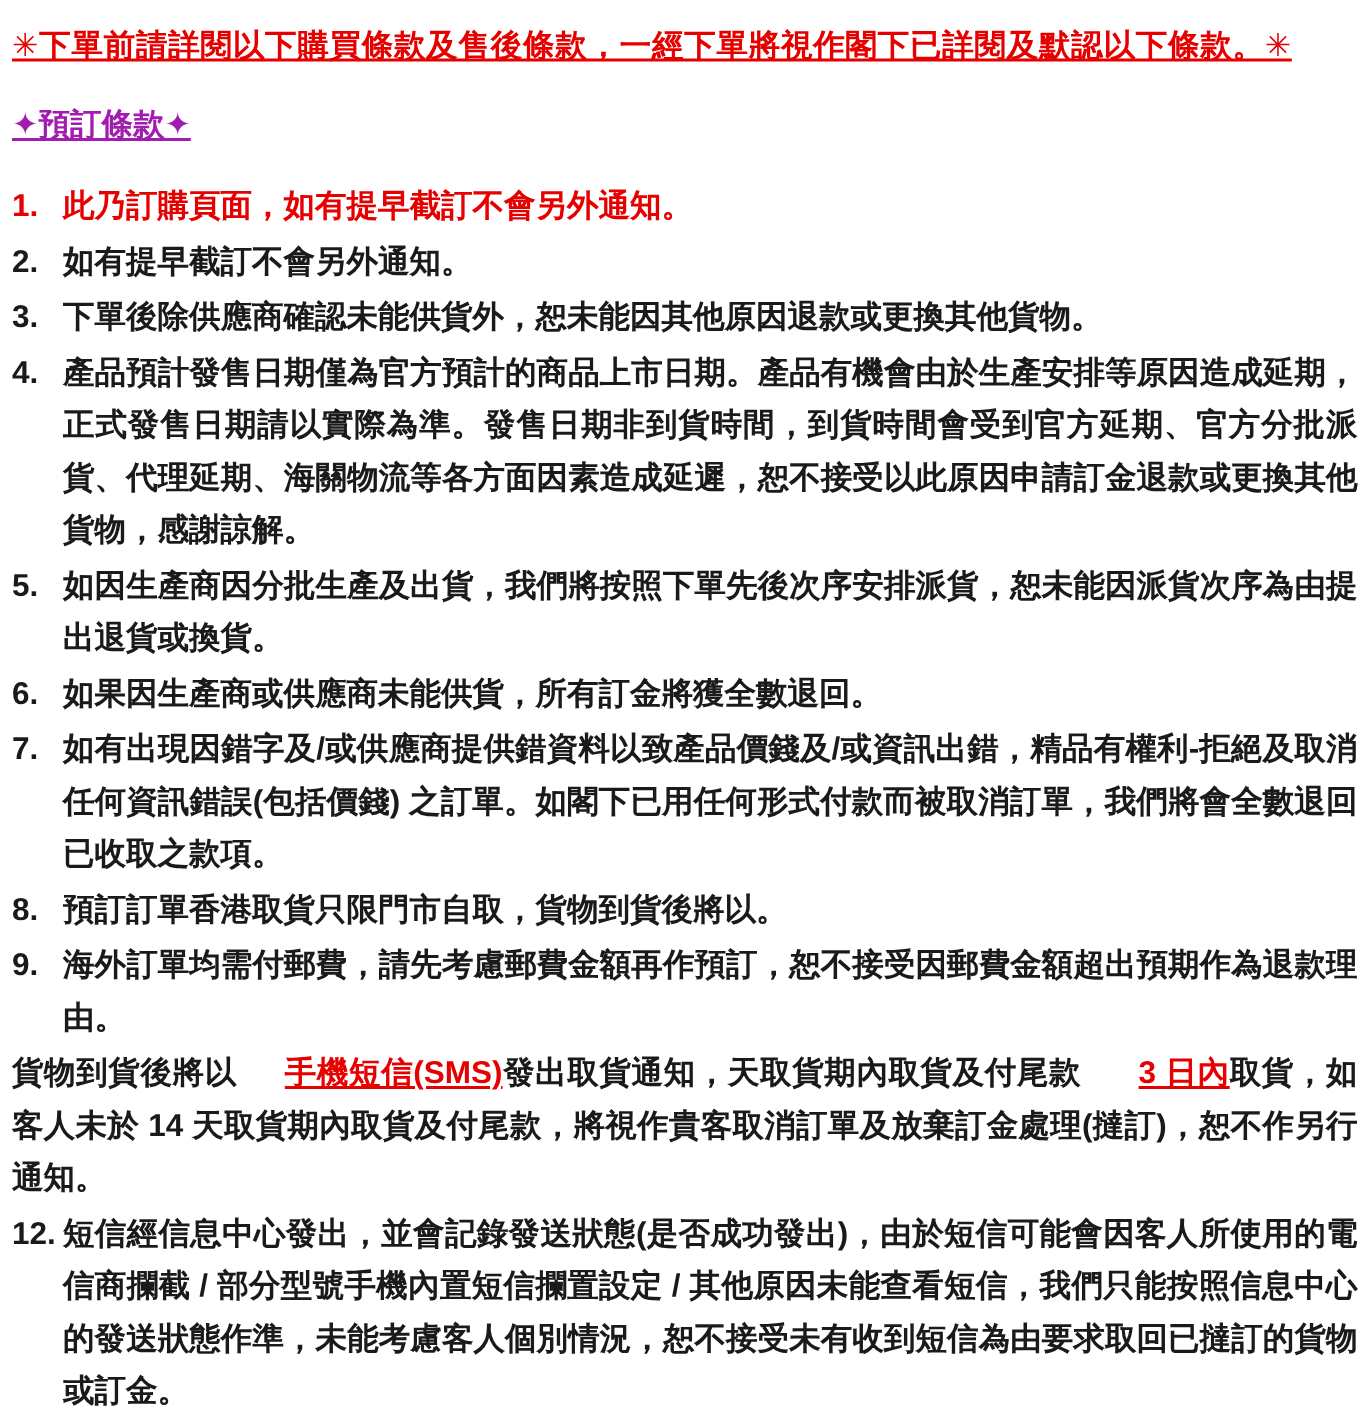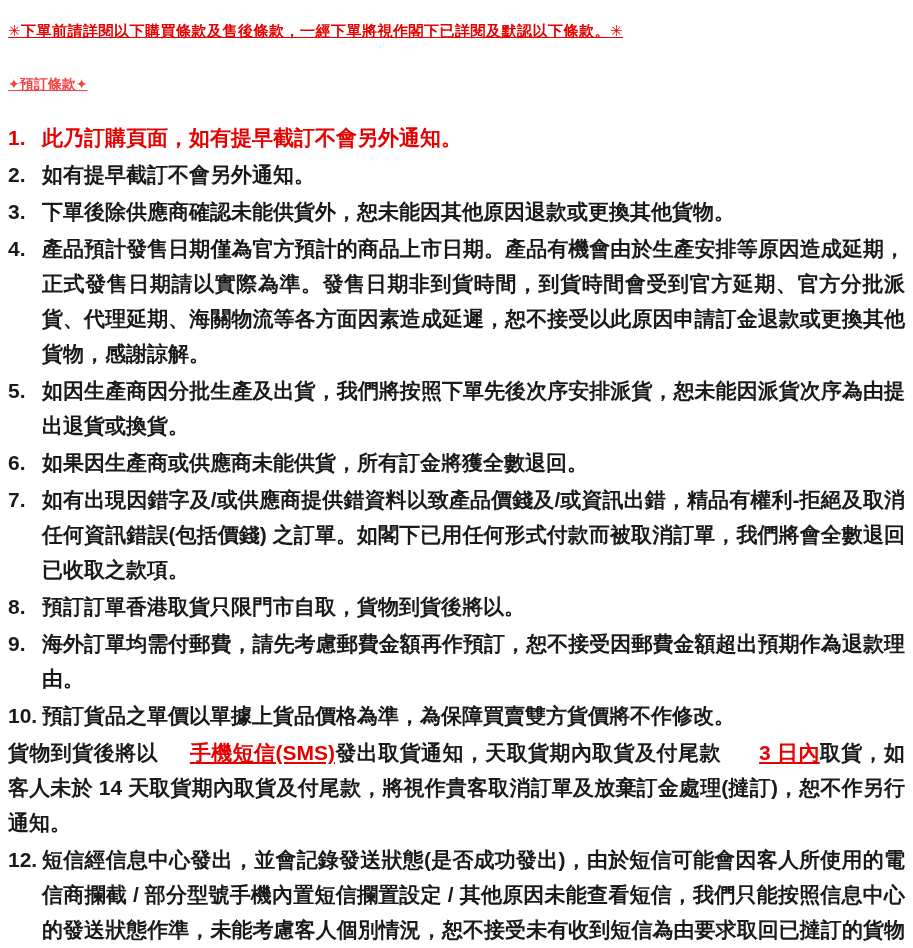--- a/index.html
+++ b/index.html
@@ -11,29 +11,29 @@
     width: 913px;
     font-family: "Liberation Sans", "DejaVu Sans", sans-serif;
     font-weight: bold;
     color: #1a1a1a;
   }
   .doc {
     padding: 12px 8px 24px 8px;
   }
   .notice {
     color: #e60000;
-    font-size: 15px;
+    font-size: 21px;
     line-height: 30px;
     text-decoration: underline;
     margin: 4px 0 24px 0;
     letter-spacing: 0.5px;
   }
   .section-title {
-    color: #ef4444;
-    font-size: 14px;
+    color: #a21caf;
+    font-size: 21px;
     line-height: 28px;
     text-decoration: underline;
     margin: 0 0 22px 0;
   }
   .terms {
     margin: 0;
     padding: 0;
   }
   .term-item {
     display: flex;
@@ -96,24 +96,20 @@
       </div>
       <div class="term-item">
         <span class="num">8.</span>
         <span class="content"><span class="seg">預訂訂單香港取貨只限門市自取，貨物到貨後將以。</span></span>
       </div>
       <div class="term-item">
         <span class="num">9.</span>
         <span class="content"><span class="seg">海外訂單均需付郵費，請先考慮郵費金額再作預訂，恕不接受因郵費金額超出預期作為退款理由。</span></span>
       </div>
       <div class="term-item">
-        <span class="num">10.</span>
-        <span class="content"><span class="seg">預訂貨品之單價以單據上貨品價格為準，為保障買賣雙方貨價將不作修改。</span></span>
-      </div>
-      <div class="term-item">
         <span class="content"><span class="seg">貨物到貨後將以</span><span class="seg-red-underline">手機短信(SMS)</span><span class="seg">發出取貨通知，天取貨期內取貨及付尾款 </span><span class="seg-red-underline">3 日內</span><span class="seg">取貨，如客人未於 14 天取貨期內取貨及付尾款，將視作貴客取消訂單及放棄訂金處理(撻訂)，恕不作另行通知。</span></span>
       </div>
       <div class="term-item">
         <span class="num">12.</span>
         <span class="content"><span class="seg">短信經信息中心發出，並會記錄發送狀態(是否成功發出)，由於短信可能會因客人所使用的電信商攔截 / 部分型號手機內置短信攔置設定 / 其他原因未能查看短信，我們只能按照信息中心的發送狀態作準，未能考慮客人個別情況，恕不接受未有收到短信為由要求取回已撻訂的貨物或訂金。</span></span>
       </div>
     </div>
 </div>
 
 </body></html>

